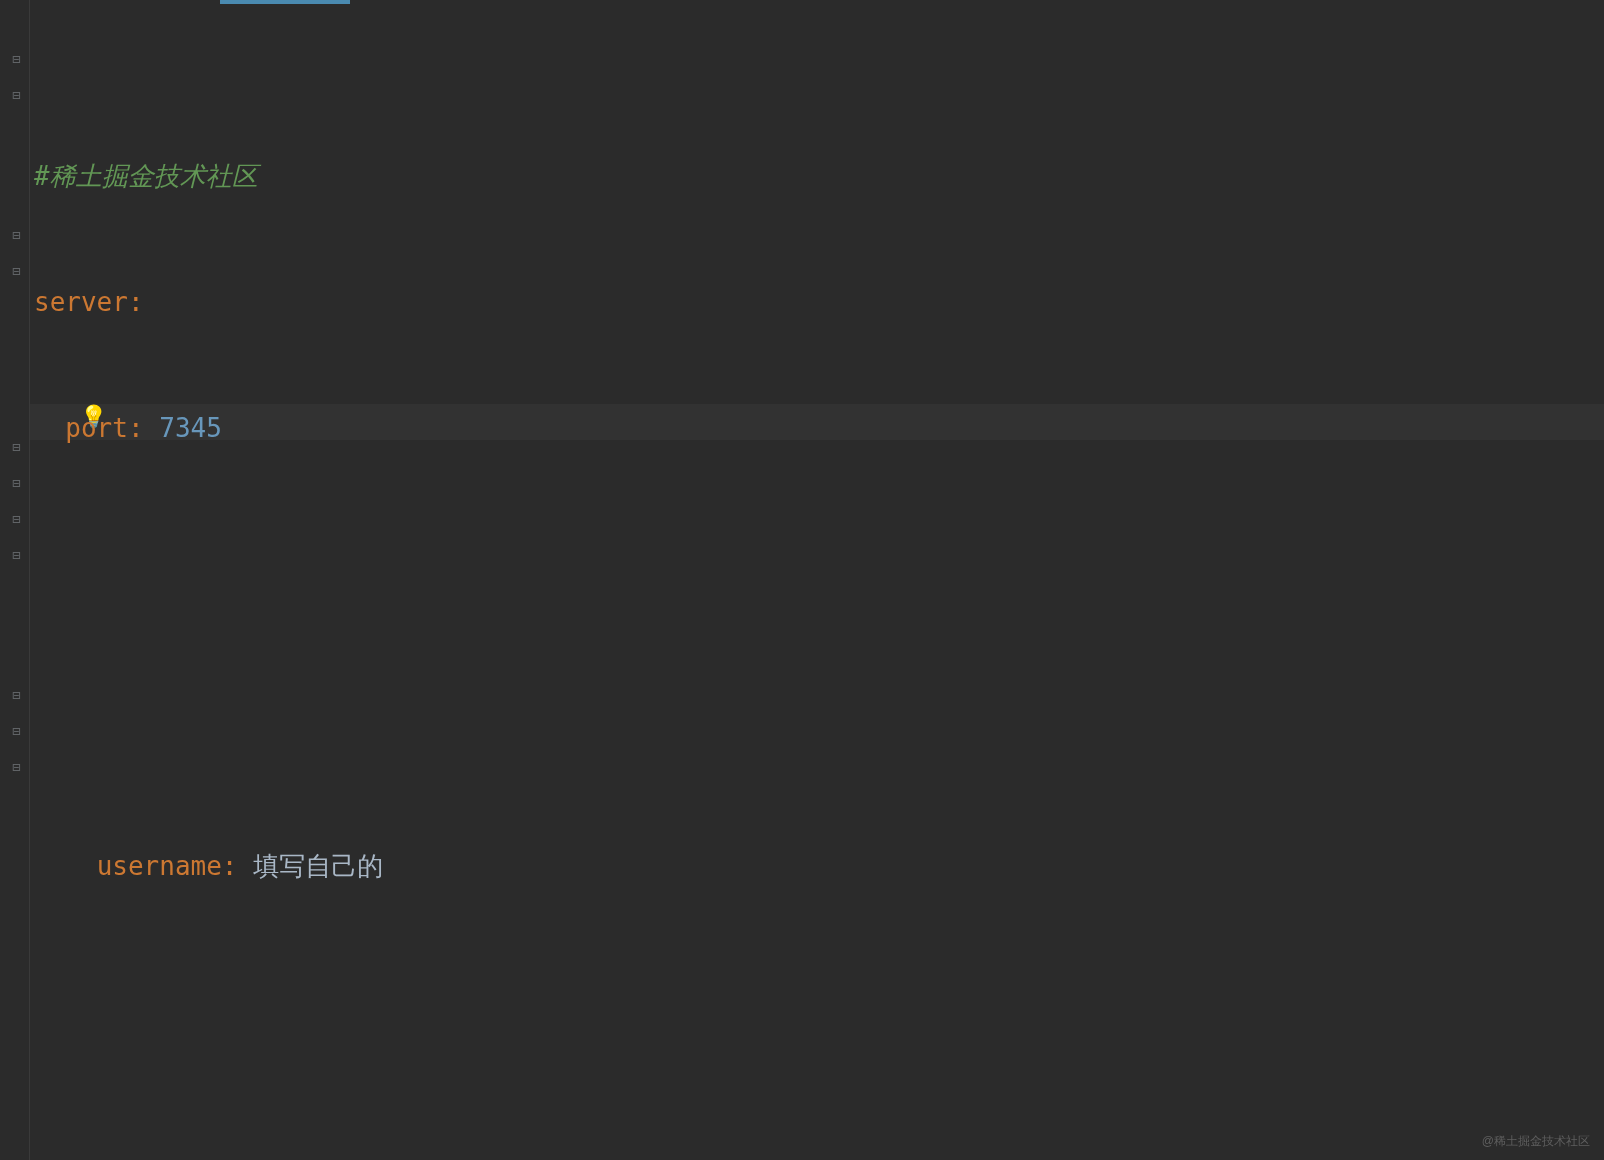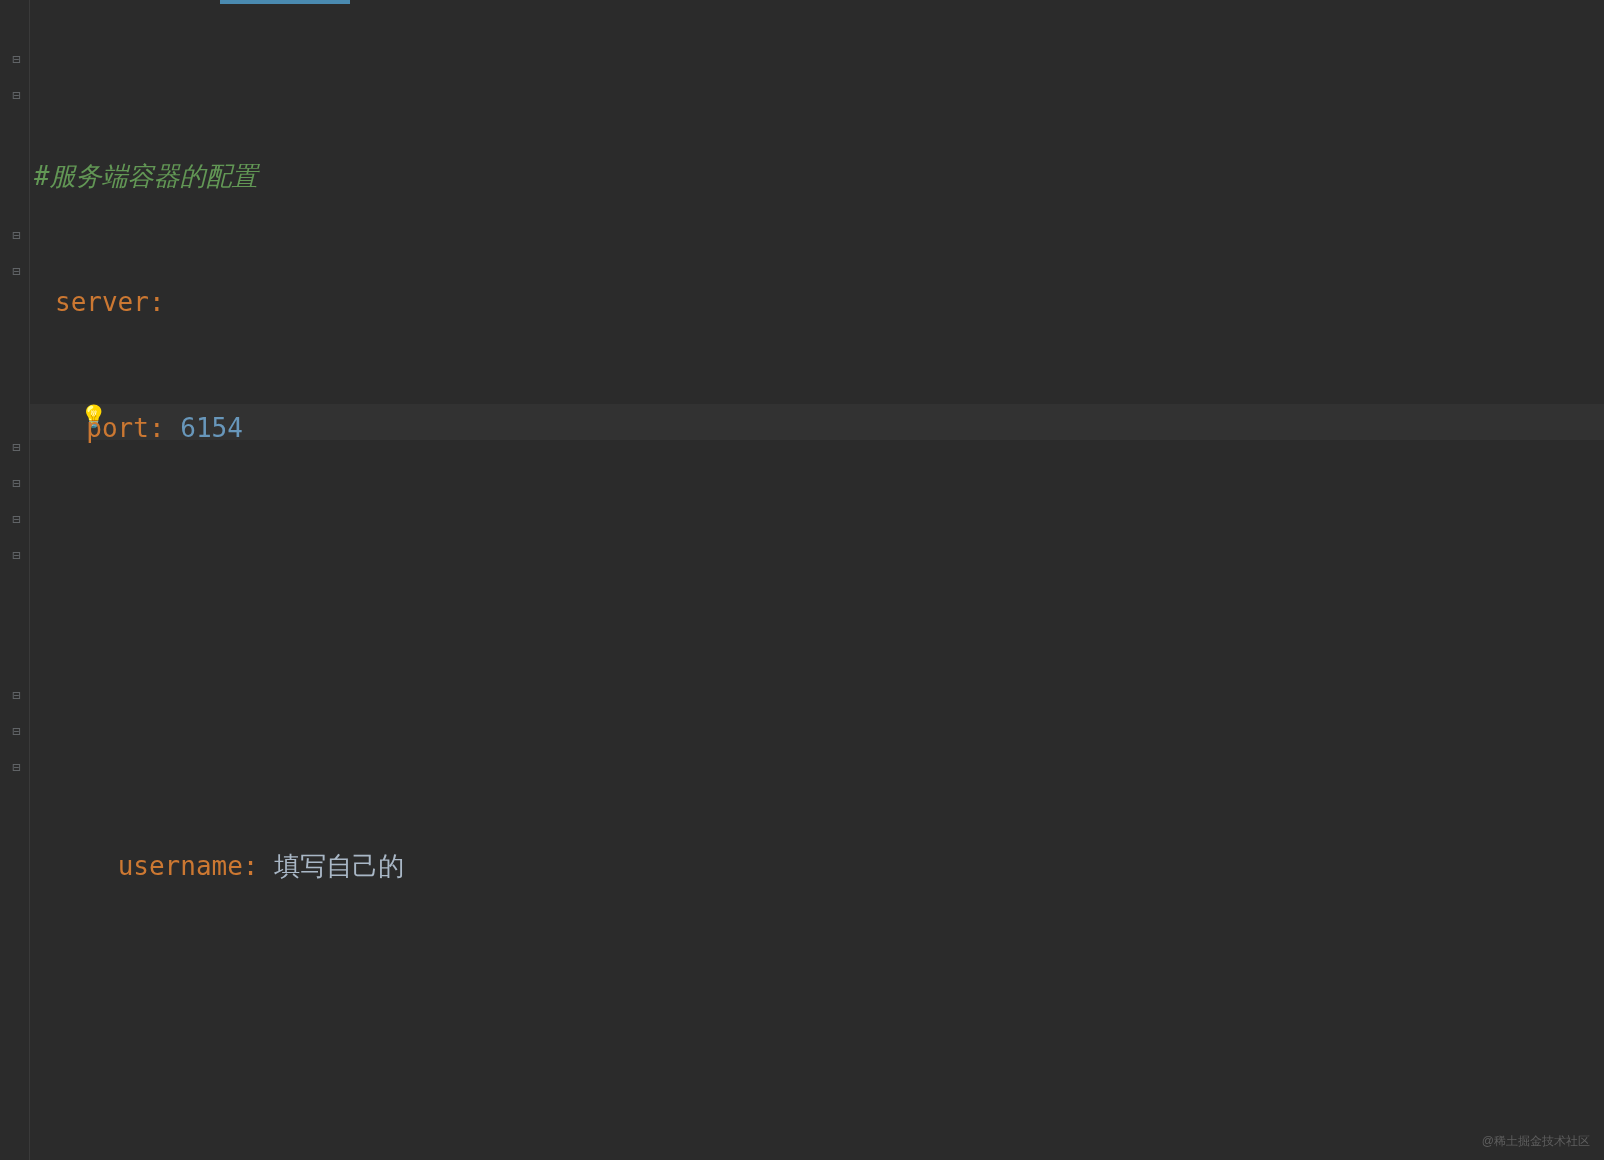--- a/index.html
+++ b/index.html
@@ -58,21 +58,21 @@
     .highlight-line {
       background: #323232;
       position: absolute;
       left: 0;
       right: 0;
       height: 36px;
       z-index: 0;
     }
     .code-line span { position: relative; z-index: 1; }
     .c-comment { color: #629755; font-style: italic; }
-    .c-key { color: #cc7832; font-weight: 500; margin-left: 21px; }
+    .c-key { color: #cc7832; font-weight: 500; }
     .c-colon { color: #cc7832; }
     .c-number { color: #6897bb; }
     .c-string { color: #a9b7c6; }
     .top-bar {
       position: absolute;
       top: 0;
       left: 0;
       right: 0;
       height: 4px;
       background: #2b2b2b;
@@ -113,25 +113,25 @@
     <span class="fold-icon" style="top:548px">⊟</span>
     <span class="fold-icon" style="top:688px">⊟</span>
     <span class="fold-icon" style="top:724px">⊟</span>
     <span class="fold-icon" style="top:760px">⊟</span>
   </div>
 
   <div class="code-area">
     <div class="highlight-line" style="top:404px"></div>
     <span class="bulb-icon" style="top:404px">💡</span>
 
-    <div class="code-line"><span class="c-comment">#服务端容器的配置</span></div>
+    <div class="code-line"><span class="c-comment">#稀土掘金技术社区</span></div>
 
     <div class="code-line"><span class="c-key">server</span><span class="c-colon">:</span></div>
 
-    <div class="code-line">  <span class="c-key">port</span><span class="c-colon">:</span> <span class="c-number">6154</span></div>
+    <div class="code-line">  <span class="c-key">port</span><span class="c-colon">:</span> <span class="c-number">7345</span></div>
 
     <div class="code-line"> </div>
     <div class="code-line"> </div>
 
 
 
 
     <div class="code-line">    <span class="c-key">username</span><span class="c-colon">:</span> <span class="c-string">填写自己的</span></div>
 
     

